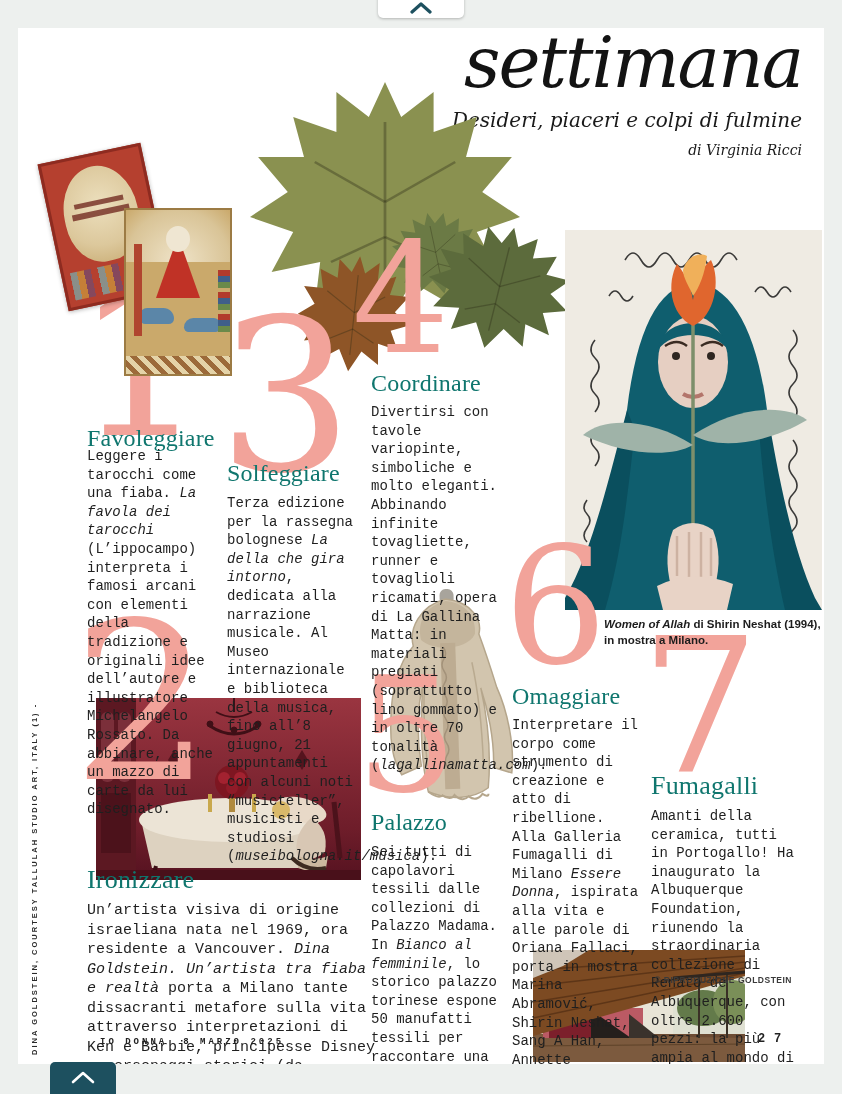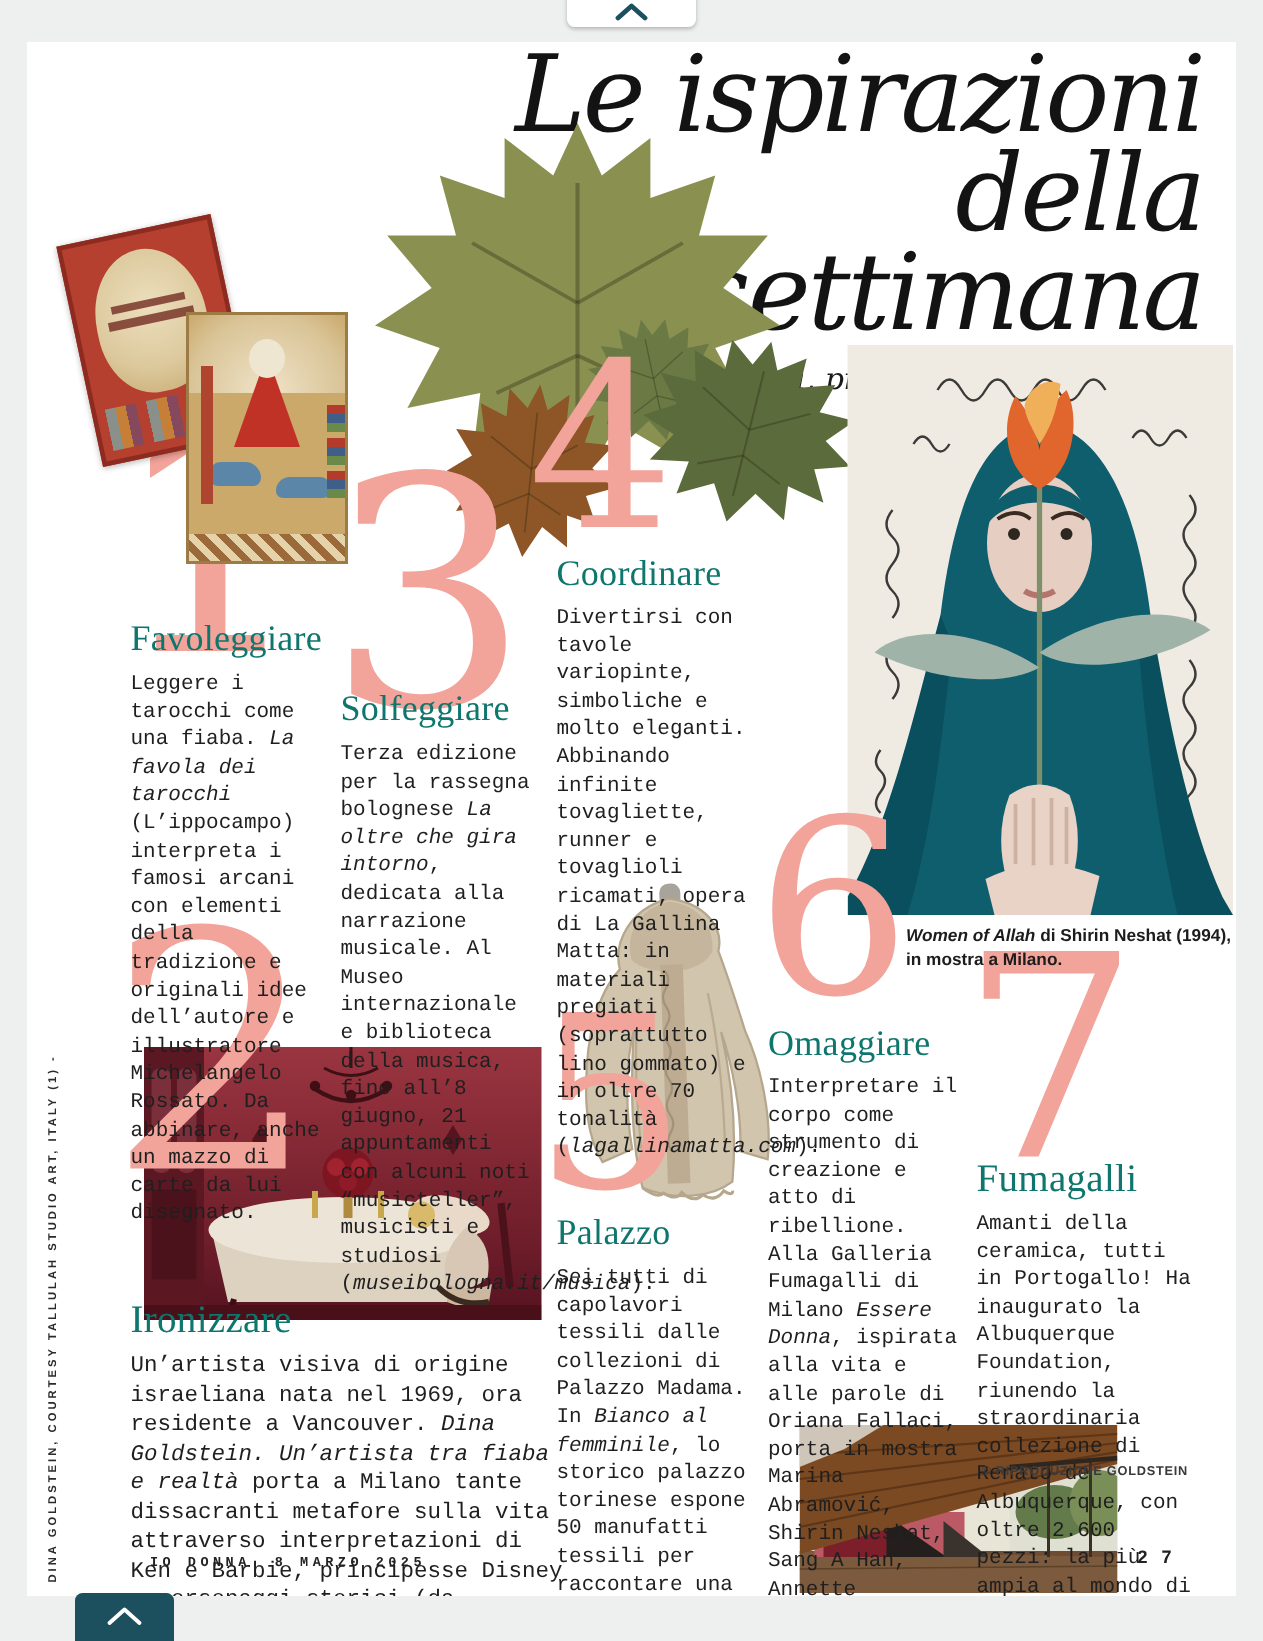--- a/index.html
+++ b/index.html
@@ -92,21 +92,20 @@
         <path d="M50 48 L76 32"></path>
       <path d="M50 62 L30 72"></path>
         <path d="M50 62 L70 72"></path>
     </g>
   </defs>
 </svg>
 
 <div class="page"></div>
 
 <div class="title-wrap">
-  <div class="title-line">Le ispirazioni della</div>
   <div class="title-line">settimana</div>
   <div class="subtitle">Desideri, piaceri e colpi di fulmine</div>
   <div class="byline">di Virginia Ricci</div>
 </div>
 
 <svg class="leaf" style="left:250px;top:82px" width="270" height="250" viewBox="0 0 100 100" preserveAspectRatio="none">
   <use href="#maple" fill="#8a9150"></use>
     <use href="#veins"></use>
 </svg>
 <svg class="leaf" style="left:392px;top:212px;transform:rotate(-12deg)" width="88" height="84" viewBox="0 0 100 100" preserveAspectRatio="none">
@@ -258,28 +257,28 @@
 </div>
 
 <div class="num" style="left:75px;top:285px;font-size:205px">1</div>
 <div class="num" style="left:72px;top:618px;font-size:220px">2</div>
 <div class="num" style="left:218px;top:314px;font-size:212px">3</div>
 <div class="num" style="left:352px;top:240px;font-size:153px">4</div>
 <div class="num" style="left:356px;top:674px;font-size:160px">5</div>
 <div class="num" style="left:504px;top:544px;font-size:162px">6</div>
 <div class="num" style="left:640px;top:634px;font-size:188px">7</div>
 
-<div class="head" style="left:87px;top:414px">Favoleggiare</div>
+<div class="head" style="left:87px;top:426px">Favoleggiare</div>
 <div class="body-txt" style="left:87px;top:447px;width:134px"><span>Leggere i tarocchi come una fiaba. </span><i>La favola dei tarocchi</i><span> (L’ippocampo) interpreta i famosi arcani con elementi della tradizione e originali idee dell’autore e illustratore Michelangelo Rossato. Da abbinare, anche un mazzo di carte da lui disegnato.</span></div>
 
 <div class="head" style="left:87px;top:866px;font-size:26px">Ironizzare</div>
 <div class="body-txt" style="left:87px;top:901px;width:292px;font-size:15px;line-height:19.5px"><span>Un’artista visiva di origine israeliana nata nel 1969, ora residente a Vancouver. </span><i>Dina Goldstein. Un’artista tra fiaba e realtà</i><span> porta a Milano tante dissacranti metafore sulla vita attraverso interpretazioni di Ken e Barbie, principesse Disney e personaggi storici (da Fabbrica Eos, fino al 23 marzo, </span><i>tallulahstudioart.com</i><span>).</span></div>
 
 <div class="head" style="left:227px;top:461px">Solfeggiare</div>
-<div class="body-txt" style="left:227px;top:494px;width:130px"><span>Terza edizione per la rassegna bolognese </span><i>La oltre che gira intorno</i><span>, dedicata alla narrazione musicale. Al Museo internazionale e biblioteca della musica, fino all’8 giugno, 21 appuntamenti con alcuni noti “musicteller”, musicisti e studiosi (</span><i>museibologna.it/musica</i><span>).</span></div>
+<div class="body-txt" style="left:227px;top:494px;width:130px"><span>Terza edizione per la rassegna bolognese </span><i>La della che gira intorno</i><span>, dedicata alla narrazione musicale. Al Museo internazionale e biblioteca della musica, fino all’8 giugno, 21 appuntamenti con alcuni noti “musicteller”, musicisti e studiosi (</span><i>museibologna.it/musica</i><span>).</span></div>
 
 <div class="head" style="left:371px;top:371px">Coordinare</div>
 <div class="body-txt" style="left:371px;top:403px;width:128px"><span>Divertirsi con tavole variopinte, simboliche e molto eleganti. Abbinando infinite tovagliette, runner e tovaglioli ricamati, opera di La Gallina Matta: in materiali pregiati (soprattutto lino gommato) e in oltre 70 tonalità (</span><i>lagallinamatta.com</i><span>).</span></div>
 
 <div class="head" style="left:371px;top:810px">Palazzo</div>
 <div class="body-txt" style="left:371px;top:843px;width:130px"><span>Sei tutti di capolavori tessili dalle collezioni di Palazzo Madama. In </span><i>Bianco al femminile</i><span>, lo storico palazzo torinese espone 50 manufatti tessili per raccontare una candida storia della moda fra antichi capi, merletti e ricami (fino al 2 febbraio 2026).</span></div>
 
 <div class="head" style="left:512px;top:684px">Omaggiare</div>
 <div class="body-txt" style="left:512px;top:716px;width:130px"><span>Interpretare il corpo come strumento di creazione e atto di ribellione. Alla Galleria Fumagalli di Milano </span><i>Essere Donna</i><span>, ispirata alla vita e alle parole di Oriana Fallaci, porta in mostra Marina Abramović, Shirin Neshat, Sang A Han, Annette Messager e Gina Pane (</span><i>galleriafumagalli.com</i><span>).</span></div>
 

